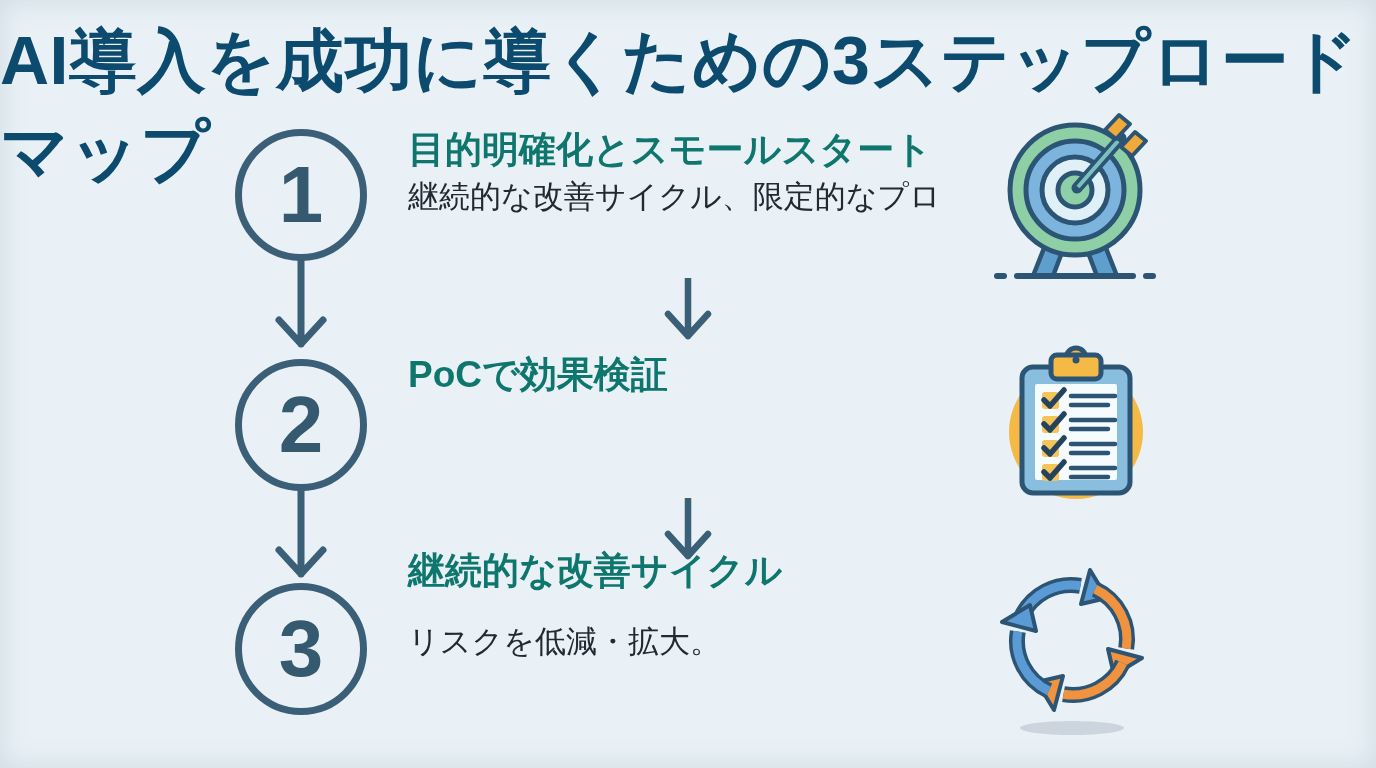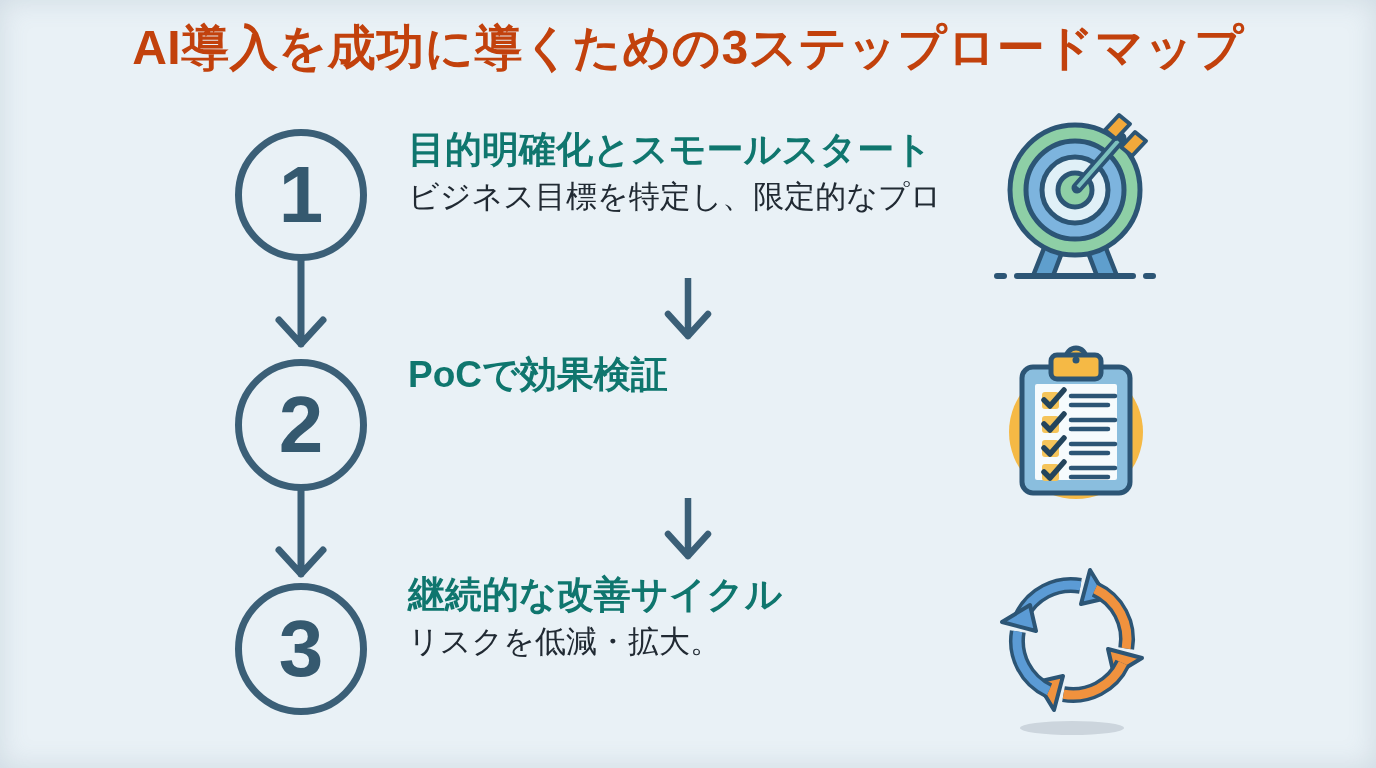--- a/index.html
+++ b/index.html
@@ -6,61 +6,60 @@
   .canvas{
     position:relative;
     width:1376px;height:768px;
     background:#e9f1f6;
     overflow:hidden;
     font-family:"Liberation Sans","DejaVu Sans",sans-serif;
     box-shadow:inset 0 0 28px rgba(90,115,140,.18);
   }
   .page-title{
     position:absolute;left:0;right:0;top:16px;
-    text-align:center;
-    font-size:48px;font-weight:bold;
-    color:#c2410c;letter-spacing:.5px;
+    font-size:68px;font-weight:bold;
+    color:#0c4a6e;letter-spacing:.5px;
   }
   
   .num-circle{
     position:absolute;left:235px;
     width:118px;height:118px;
     border:7px solid #3b5f77;border-radius:50%;
     display:flex;align-items:center;justify-content:center;
     color:#35596f;font-size:80px;font-weight:bold;line-height:1;
   }
   .c1{top:129px}.c2{top:359px}.c3{top:583px}
   
   .step-heading{
     position:absolute;left:408px;width:600px;
     font-size:37px;font-weight:bold;color:#0f766e;line-height:1.1;
     white-space:nowrap;
   }
-  .h1{top:130px}.h2{top:355px}.h3{top:575px}
+  .h1{top:130px}.h2{top:355px}.h3{top:551px}
   .step-desc{
     position:absolute;left:408px;width:600px;
     font-size:31px;color:#212a33;line-height:38px;
   }
   .d1{top:178px}.d2{top:403px}.d3{top:623px}
   .arrow-svg{position:absolute;}
   .icon-svg{position:absolute;}
 </style>
 </head>
 <body>
 
 <div class="canvas">
 
   <div class="page-title">AI導入を成功に導くための3ステップロードマップ</div>
 
   <div class="num-circle c1">
     <span>1</span>
   </div>
   <div class="step-heading h1">目的明確化とスモールスタート</div>
   <div class="step-desc d1">
-    <div>ビジネス目標を特定し、限定的なプロ</div>
+    <div>継続的な改善サイクル、限定的なプロ</div>
   </div>
 
   <svg class="arrow-svg" style="left:271px;top:260px" width="60" height="92" viewBox="0 0 60 92">
     <path d="M30 0 V84 M8 60 L30 84 L52 60" fill="none" stroke="#3b5f77" stroke-width="7" stroke-linecap="round" stroke-linejoin="round"></path>
   </svg>
 
   <svg class="arrow-svg" style="left:660px;top:278px" width="56" height="62" viewBox="0 0 56 62">
     <path d="M28 0 V58 M8 36 L28 58 L48 36" fill="none" stroke="#3b5f77" stroke-width="6.5" stroke-linecap="round" stroke-linejoin="round"></path>
   </svg>
 

